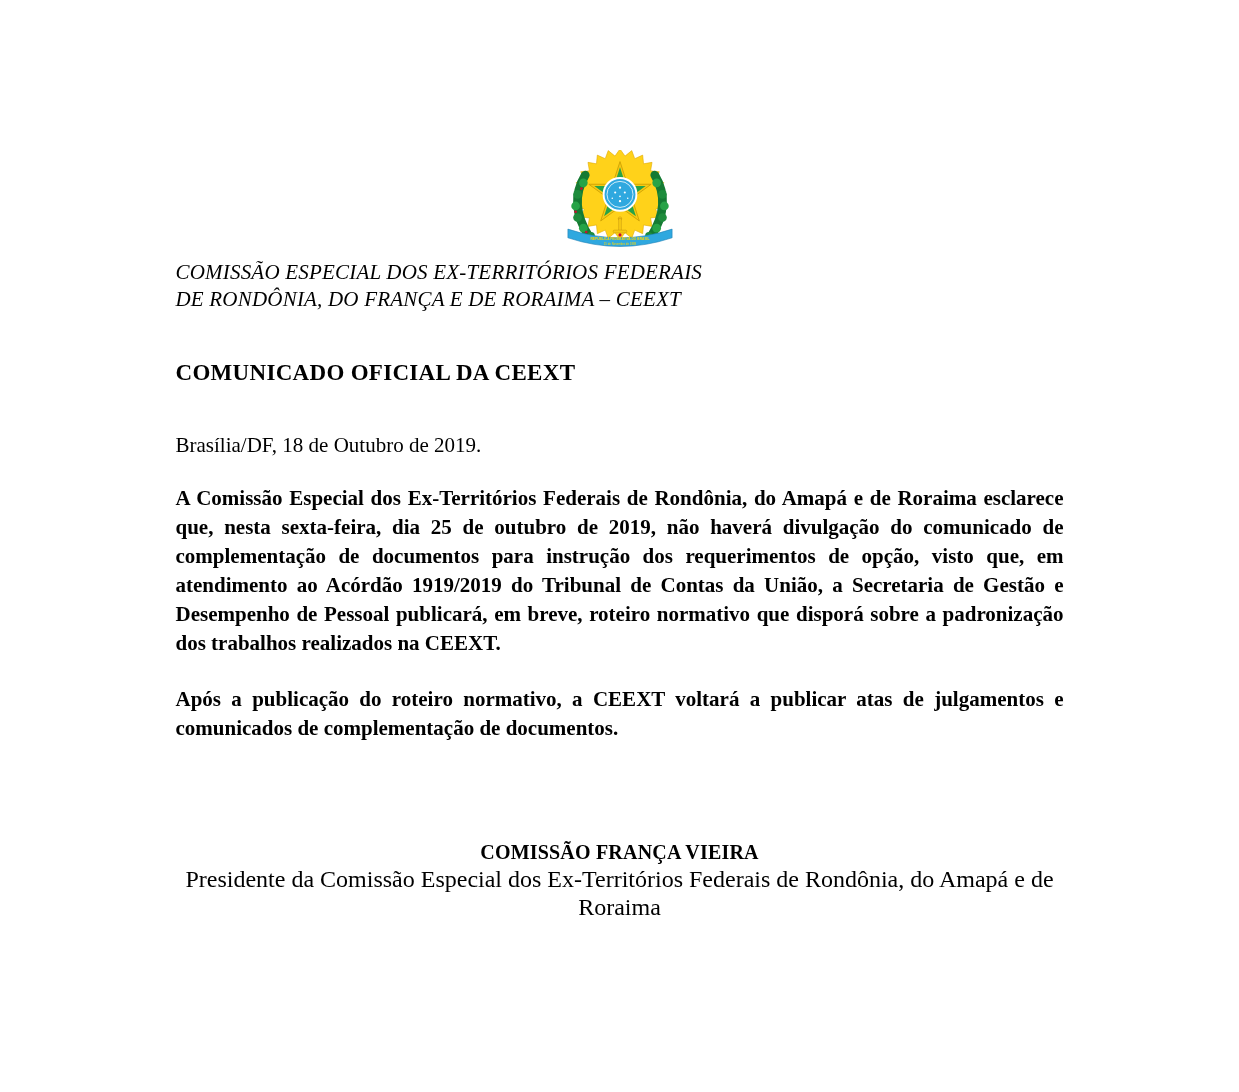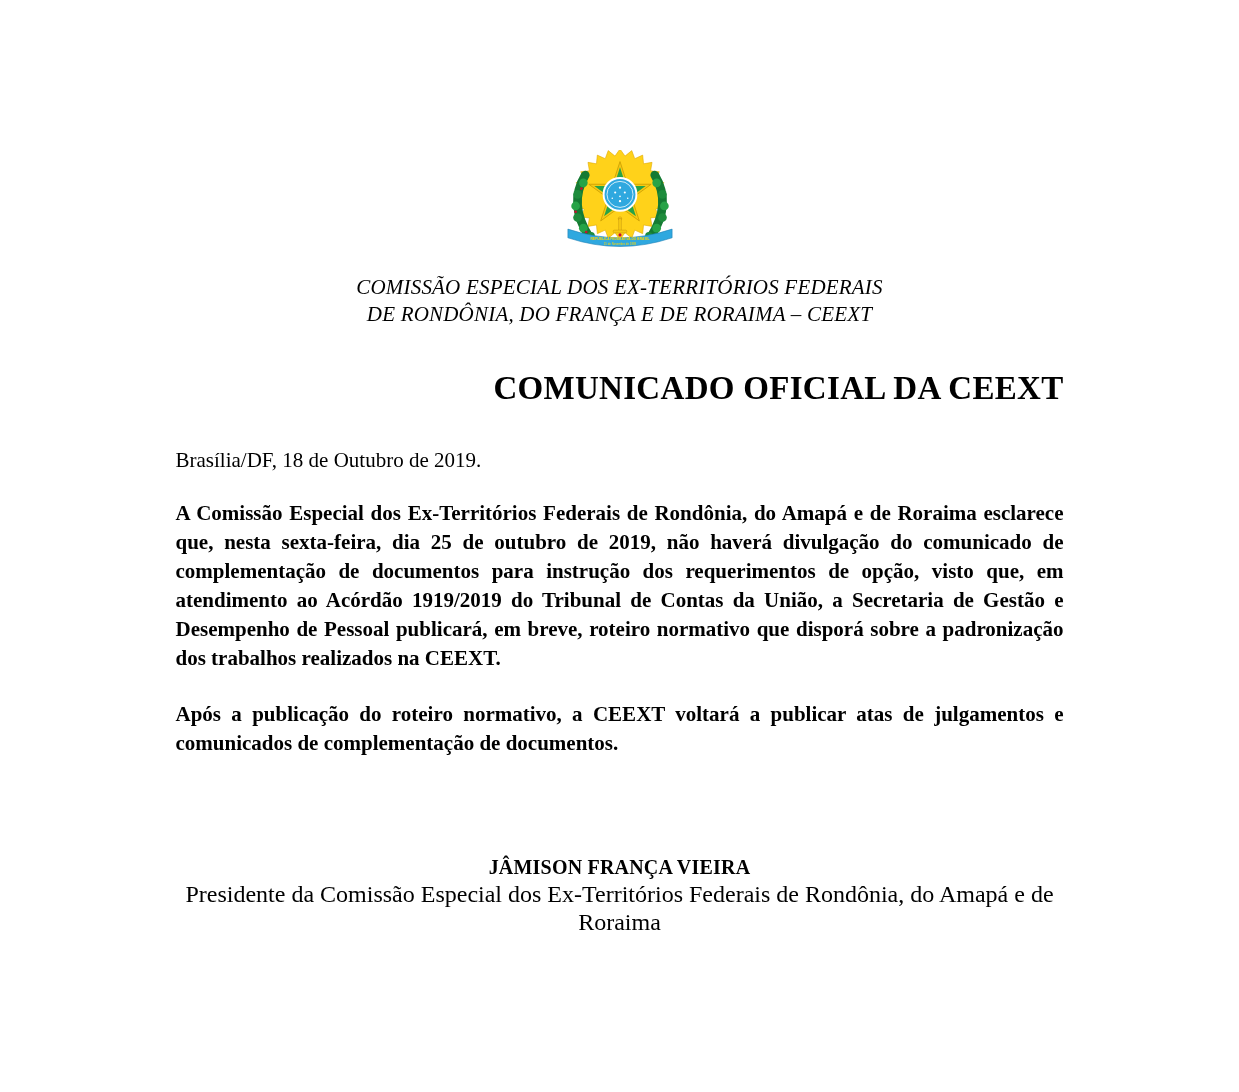--- a/index.html
+++ b/index.html
@@ -26,32 +26,31 @@
     margin: 0 auto;
   }
   .emblem-wrap {
     text-align: center;
     height: 104px;
   }
   .emblem-wrap svg {
     display: inline-block;
   }
   .org-header {
-    margin-top: 20px;
-    text-align: center;
+    margin-top: 5px;
     font-style: italic;
     font-size: 21px;
     line-height: 27px;
     letter-spacing: 0.2px;
   }
   .doc-title {
     margin-top: 46px;
-    text-align: right;
+    text-align: left;
     font-weight: bold;
-    font-size: 33px;
+    font-size: 23px;
     line-height: 28px;
     letter-spacing: 0.3px;
   }
   .dateline {
     margin-top: 44px;
     text-align: left;
     font-size: 21px;
     line-height: 29px;
   }
   .body-paragraph {
@@ -153,18 +152,18 @@
 
     <div class="doc-title">COMUNICADO OFICIAL DA CEEXT</div>
 
     <div class="dateline">Brasília/DF, 18 de Outubro de 2019.</div>
 
     <p class="body-paragraph">A Comissão Especial dos Ex-Territórios Federais de Rondônia, do Amapá e de Roraima esclarece que, nesta sexta-feira, dia 25 de outubro de 2019, não haverá divulgação do comunicado de complementação de documentos para instrução dos requerimentos de opção, visto que, em atendimento ao Acórdão 1919/2019 do Tribunal de Contas da União, a Secretaria de Gestão e Desempenho de Pessoal publicará, em breve, roteiro normativo que disporá sobre a padronização dos trabalhos realizados na CEEXT.</p>
 
     <p class="body-paragraph">Após a publicação do roteiro normativo, a CEEXT voltará a publicar atas de julgamentos e comunicados de complementação de documentos.</p>
 
     <div class="signature-block">
-      <div class="signature-name">JÂMISON FRANÇA VIEIRA</div>
+      <div class="signature-name">COMISSÃO FRANÇA VIEIRA</div>
       <div class="signature-role">Presidente da Comissão Especial dos Ex-Territórios Federais de Rondônia, do Amapá e de Roraima</div>
     </div>
 
   </div>
 </div>
 
 </body></html>

